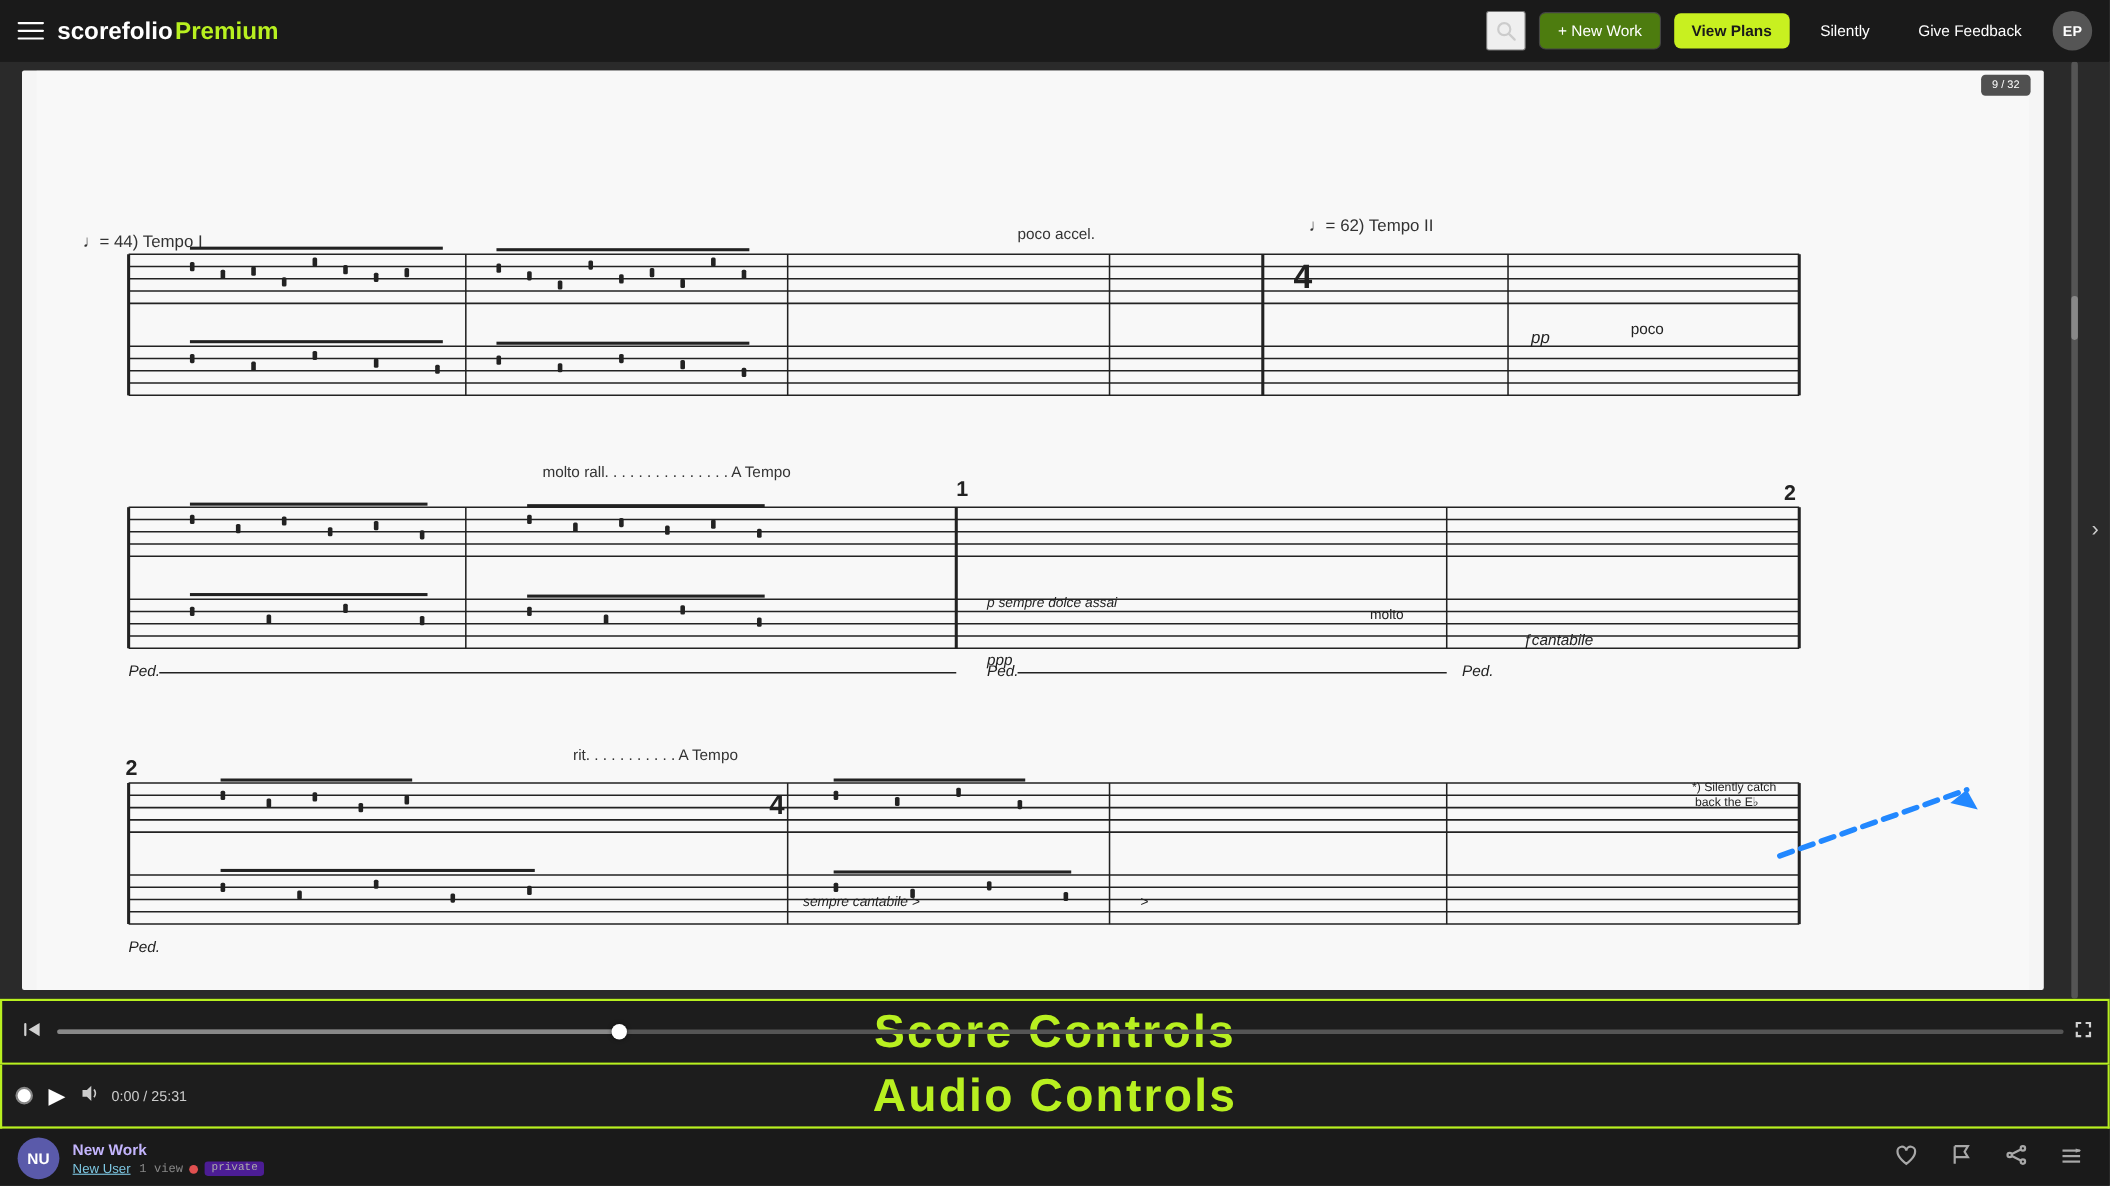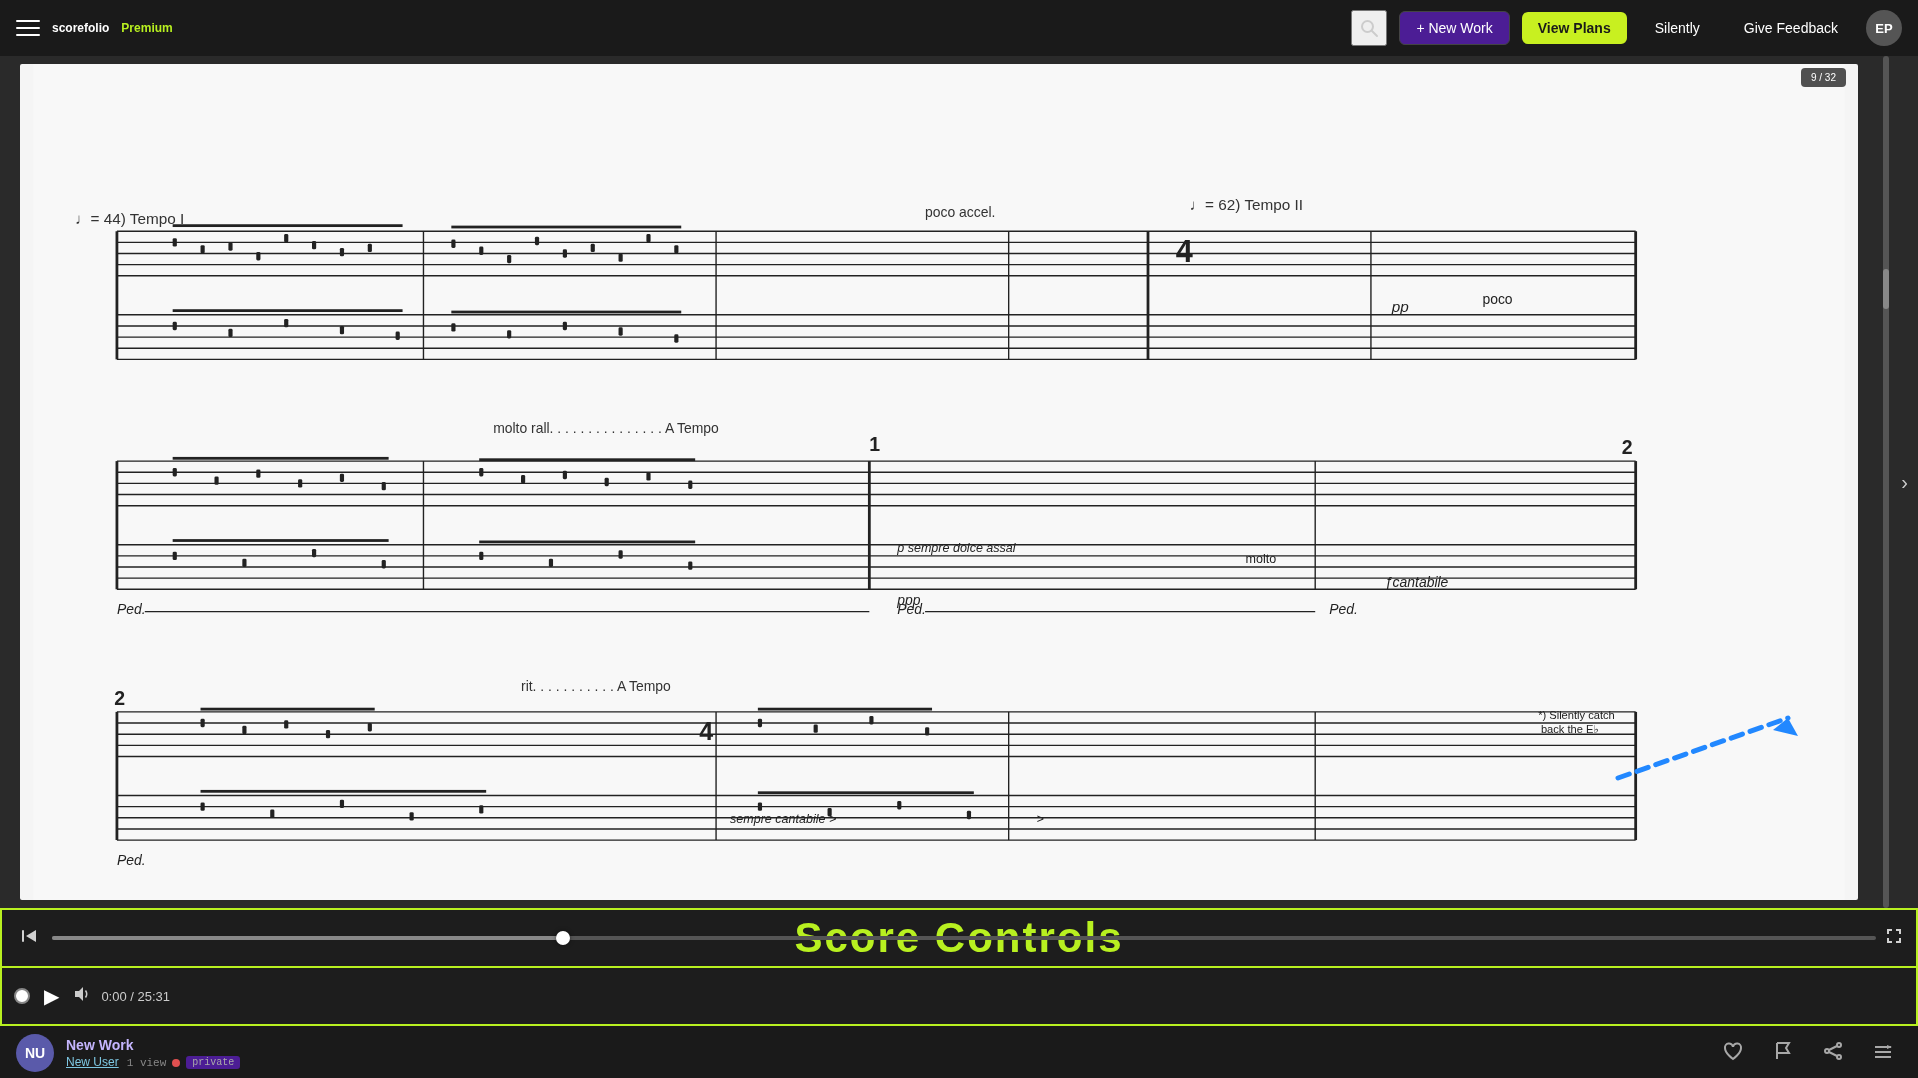--- a/index.html
+++ b/index.html
@@ -34,39 +34,39 @@
     }
     .hamburger-icon span {
       display: block;
       height: 2px;
       background: #fff;
       border-radius: 1px;
     }
     .logo {
       display: flex;
       align-items: center;
-      gap: 12px;
-      font-size: 12px;
+      gap: 2px;
+      font-size: 22px;
       font-weight: 700;
       margin-right: 20px;
     }
     .logo-main { color: #fff; }
     .logo-premium { color: #b8f020; }
 
     .nav-spacer { flex: 1; }
 
     .search-icon-btn {
       width: 36px; height: 36px;
       display: flex; align-items: center; justify-content: center;
       cursor: pointer;
       color: #ccc;
     }
 
     .btn-new-work {
-      background: #4c1d95;
+      background: #4d7c0f;
       border: 1px solid #444;
       color: #fff;
       padding: 8px 16px;
       border-radius: 6px;
       cursor: pointer;
       font-size: 14px;
       white-space: nowrap;
     }
     .btn-view-plans {
       background: #c8f020;
@@ -661,20 +661,21 @@
 <div class="audio-controls-bar">
   <div class="audio-record-dot"></div>
   <button class="play-btn">▶</button>
   <button class="volume-btn">
     <svg width="18" height="18" viewBox="0 0 18 18" fill="#ccc">
       <polygon points="2,6 6,6 10,2 10,16 6,12 2,12"></polygon>
       <path d="M12.5 5.5 Q15 9 12.5 12.5" stroke="#ccc" stroke-width="1.5" fill="none"></path>
     </svg>
   </button>
   <span class="time-display">0:00 / 25:31</span>
+  <div class="audio-controls-label">Audio Controls</div>
 </div>
 
 <div class="bottom-bar">
   <div class="user-avatar">NU</div>
   <div class="work-info">
     <span class="work-title">New Work</span>
     <div style="display:flex; align-items:center; gap:8px;">
       <span class="work-author">New User</span>
       <div class="work-meta">
         <span class="work-views">1 view</span>

